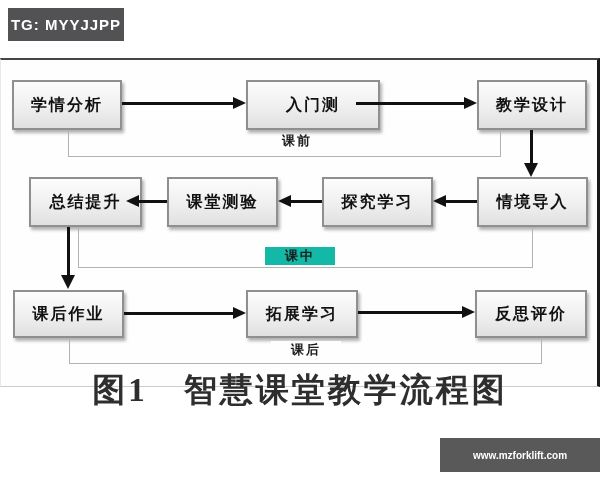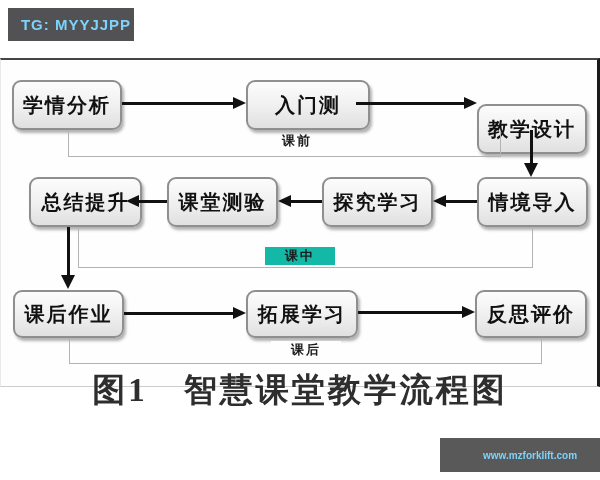--- a/index.html
+++ b/index.html
@@ -2,42 +2,41 @@
 <html><head>
 <meta charset="utf-8">
 <style>
   html,body{margin:0;padding:0;background:#ffffff;}
   #stage{
     position:relative;width:600px;height:480px;background:#ffffff;overflow:hidden;
     font-family:"Liberation Sans","DejaVu Sans",sans-serif;
   }
   
   .badge{
-    position:absolute;background:#525254;color:#7dd3fc;font-weight:bold;
+    position:absolute;background:#525254;color:#ffffff;font-weight:bold;
     display:flex;align-items:center;justify-content:center;
     font-family:"Liberation Sans","DejaVu Sans",sans-serif;
-    padding-left:10px;
   }
   #badge-tl{left:8px;top:8px;width:116px;height:33px;font-size:15px;letter-spacing:1px;}
   #badge-br{left:440px;top:438px;width:160px;height:34px;font-size:10px;background:#595959;}
   
   #figure-frame{
     position:absolute;left:0;top:58px;width:596px;height:326px;
     border-top:2px solid #454545;border-right:3px solid #1a1a1a;
     border-bottom:1px solid #cccccc;border-left:1px solid #e9e9e9;
     background:#fefefe;
   }
   
   .node{
     position:absolute;box-sizing:border-box;height:50px;
-    border:2px solid #8f8f8f;border-radius:9px;
+    border:2px solid #8f8f8f;border-radius:0;
     background:linear-gradient(180deg,#fcfcfc 0%,#efefef 55%,#e0e0e0 100%);
     box-shadow:2px 3px 3px rgba(0,0,0,0.30);
     display:flex;align-items:center;justify-content:center;
-    font-size:20px;font-weight:bold;color:#111111;letter-spacing:2px;text-align:right;
+    font-size:16px;font-weight:bold;color:#111111;letter-spacing:2px;text-align:right;
   }
   
   .hline{position:absolute;height:3px;background:#111111;}
   .vline{position:absolute;width:3px;background:#111111;}
   .head-right{position:absolute;width:0;height:0;border-top:6px solid transparent;border-bottom:6px solid transparent;border-left:13px solid #111111;}
   .head-left{position:absolute;width:0;height:0;border-top:6px solid transparent;border-bottom:6px solid transparent;border-right:13px solid #111111;}
   .head-down{position:absolute;width:0;height:0;border-left:7px solid transparent;border-right:7px solid transparent;border-top:14px solid #111111;}
   
   .bracket{
     position:absolute;border:1px solid #b3b3b3;border-top:none;background:transparent;
@@ -57,22 +56,22 @@
 </head>
 <body>
 
 <div id="stage">
 
   <div id="badge-tl" class="badge">TG: MYYJJPP</div>
 
   <div id="figure-frame"></div>
 
   <div class="node" style="left:12px;top:80px;width:110px;">学情分析</div>
-  <div class="node" style="left:246px;top:80px;width:124px;">入门测</div>
-  <div class="node" style="left:477px;top:80px;width:110px;margin-top:24px;">教学设计</div>
+  <div class="node" style="left:246px;top:80px;width:134px;">入门测</div>
+  <div class="node" style="left:477px;top:80px;width:110px;">教学设计</div>
 
   <div class="hline" style="left:122px;top:102px;width:113px;"></div>
   <div class="head-right" style="left:233px;top:97px;"></div>
   <div class="hline" style="left:356px;top:102px;width:109px;"></div>
   <div class="head-right" style="left:464px;top:97px;"></div>
 
   <div class="vline" style="left:530px;top:130px;height:34px;"></div>
   <div class="head-down" style="left:524px;top:163px;"></div>
 
   <div class="bracket" style="left:68px;top:131px;width:431px;height:25px;"></div>

